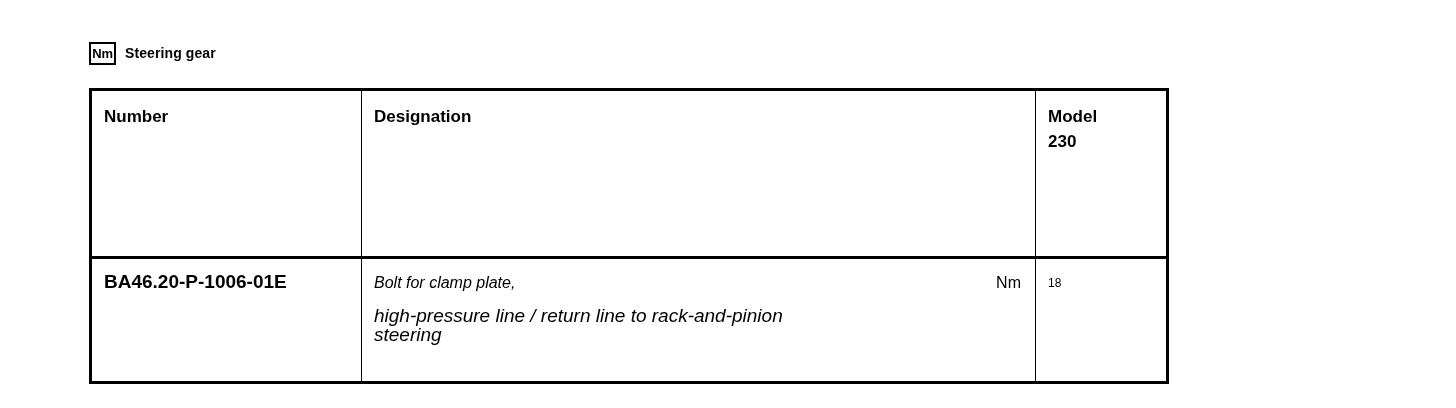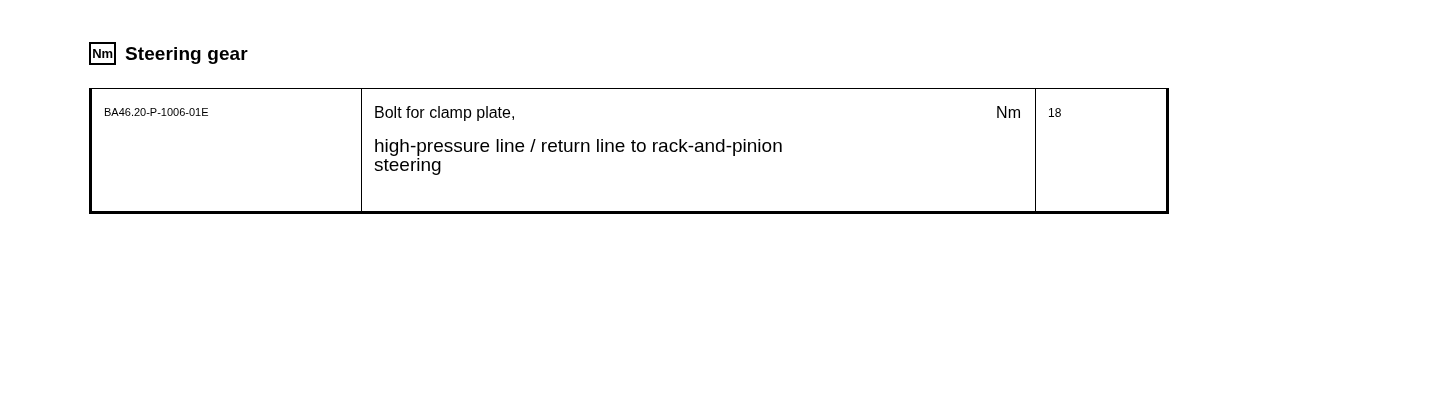--- a/index.html
+++ b/index.html
@@ -42,21 +42,21 @@
     background: #ffffff;
     display: flex;
     align-items: center;
     justify-content: center;
     font-size: 13px;
     font-weight: bold;
     line-height: 1;
     letter-spacing: -0.3px;
   }
   .section-title {
-    font-size: 19px;
+    font-size: 14px;
     font-weight: bold;
     line-height: 1;
     white-space: nowrap;
     letter-spacing: 0.1px;
   }
 
   
   .torque-table {
     position: absolute;
     left: 45px;
@@ -100,35 +100,36 @@
     font-weight: bold;
     line-height: 25px;
   }
   .th-sub {
     font-size: 17px;
     font-weight: bold;
     line-height: 25px;
   }
 
   .num-text {
-    font-size: 11px;
-    font-weight: normal;
+    font-size: 19px;
+    font-weight: bold;
     line-height: 20px;
     white-space: nowrap;
   }
 
   .desig-wrap {
     display: flex;
     align-items: flex-start;
     justify-content: space-between;
     gap: 18px;
   }
   .desig-body {
     flex: 1 1 auto;
     min-width: 0;
+    font-style: italic;
   }
   .desig-line1 {
     font-size: 16px;
     line-height: 22px;
     margin-bottom: 12px;
   }
   .desig-line2 {
     font-size: 19px;
     line-height: 19px;
     max-width: 430px;
@@ -156,20 +157,38 @@
     <span class="section-title">Steering gear</span>
   </div>
 
   <table class="torque-table">
     <colgroup>
       <col class="col-number">
       <col class="col-desig">
       <col class="col-model">
     </colgroup>
     <tbody>
+      <tr class="head-row">
+        <td class="cell-number">
+          <div class="cell-inner">
+            <div class="th-text">Number</div>
+          </div>
+        </td>
+        <td class="cell-desig">
+          <div class="cell-inner">
+            <div class="th-text">Designation</div>
+          </div>
+        </td>
+        <td class="cell-model">
+          <div class="cell-inner">
+            <div class="th-text">Model</div>
+            <div class="th-sub">230</div>
+          </div>
+        </td>
+      </tr>
 
       <tr class="body-row">
         <td class="cell-number">
           <div class="cell-inner">
             <div class="num-text">BA46.20-P-1006-01E</div>
           </div>
         </td>
         <td class="cell-desig">
           <div class="cell-inner">
             <div class="desig-wrap">

